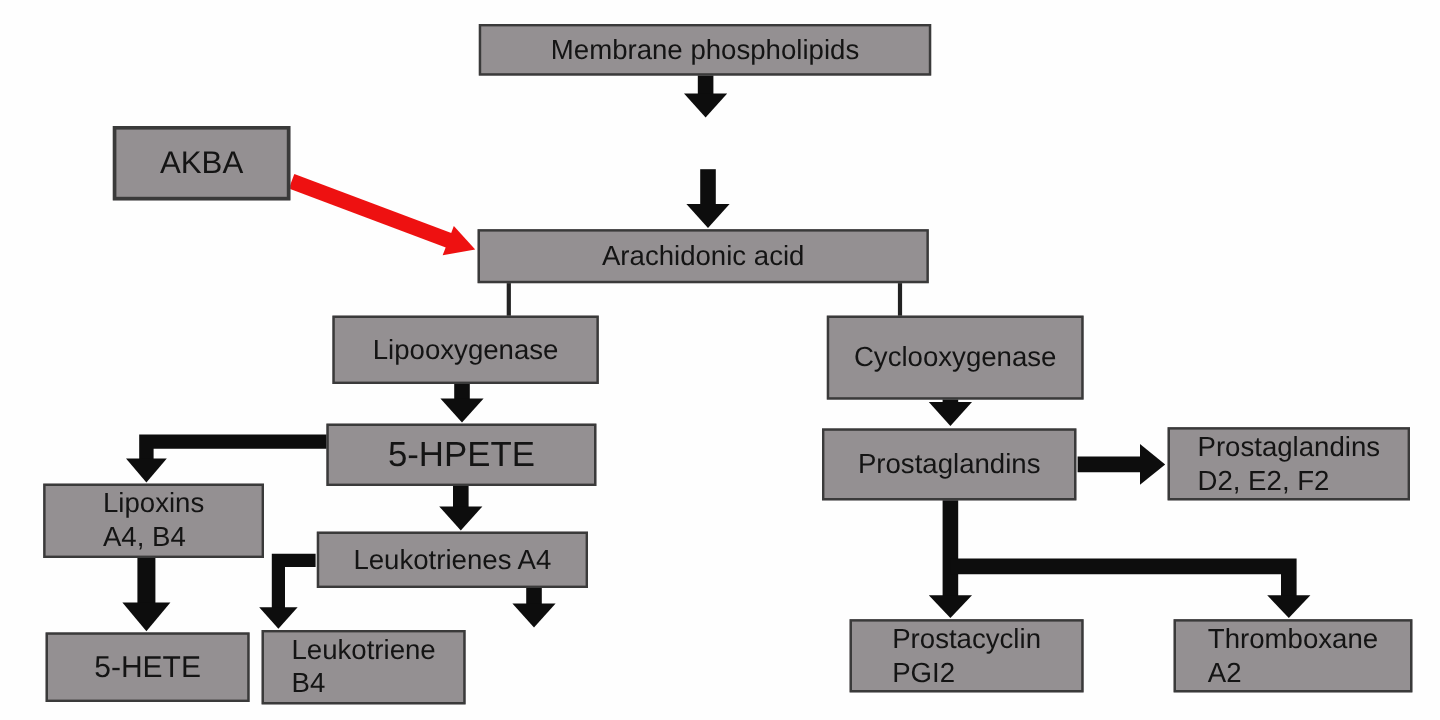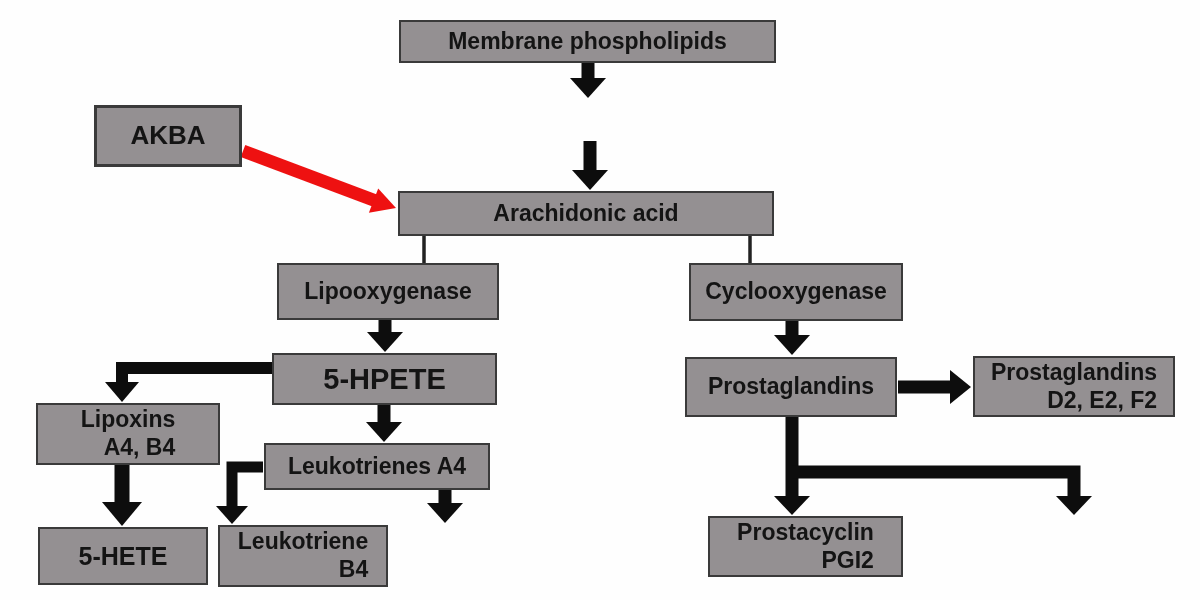--- a/index.html
+++ b/index.html
@@ -5,38 +5,38 @@
   html,body{margin:0;padding:0;background:#fff;}
   #stage{
     position:relative;width:1200px;height:600px;overflow:hidden;
     background:var(--background,#fefefe);
     font-family:"Liberation Sans",sans-serif;
   }
   #wires{position:absolute;left:0;top:0;width:1200px;height:600px;z-index:0;}
   .node{
     position:absolute;z-index:1;box-sizing:border-box;
     display:flex;align-items:center;justify-content:center;
-    text-align:right;white-space:pre-line;
+    text-align:left;white-space:pre-line;
     background:var(--box-fill,#949092);
     border:2.5px solid var(--box-border,#3a3a3a);
     color:var(--text,#141414);
-    font-size:23px;line-height:1.2;font-weight:bold;
+    font-size:23px;line-height:1.2;
   }
   .n-membrane{left:399px;top:20px;width:377px;height:43px}
   .n-phospholipase{left:399px;top:99px;width:378px;height:43px}
   .n-arachidonic{left:398px;top:191px;width:376px;height:45px}
   .n-akba{left:94px;top:105px;width:148px;height:62px;border-width:3px;font-size:26px}
   .n-lipooxygenase{left:277px;top:263px;width:222px;height:57px}
   .n-hpete{left:272px;top:353px;width:225px;height:52px;font-size:29px}
   .n-lipoxins{left:36px;top:403px;width:184px;height:62px}
   .n-hete{left:38px;top:527px;width:170px;height:58px;font-size:25px}
   .n-leukotriene-a4{left:264px;top:443px;width:226px;height:47px}
   .n-leukotriene-b4{left:218px;top:525px;width:170px;height:62px}
   .n-leukotrienes-cde{left:403px;top:524px;width:205px;height:62px}
-  .n-cyclooxygenase{left:689px;top:263px;width:214px;height:58px}
+  .n-cyclooxygenase{left:689px;top:263px;width:214px;height:70px}
   .n-prostaglandins{left:685px;top:357px;width:212px;height:60px}
   .n-prostaglandins-def{left:973px;top:356px;width:202px;height:61px}
   .n-prostacyclin{left:708px;top:516px;width:195px;height:61px}
   .n-thromboxane{left:978px;top:516px;width:199px;height:61px}
 </style>
 </head>
 <body>
 
 <div id="stage" style="--background: #fefefe; --box-fill: #949092; --box-border: #3a3a3a; --text: #141414; --arrow: #0d0d0d; --line: #222222; --inhibitor: #ee1111;">
 
@@ -95,14 +95,16 @@
   <div class="node n-hete">5-HETE</div>
   <div class="node n-leukotriene-a4">Leukotrienes A4</div>
   <div class="node n-leukotriene-b4">Leukotriene
 B4</div>
   <div class="node n-cyclooxygenase">Cyclooxygenase</div>
   <div class="node n-prostaglandins">Prostaglandins</div>
   <div class="node n-prostaglandins-def">Prostaglandins
 D2, E2, F2</div>
   <div class="node n-prostacyclin">Prostacyclin
 PGI2</div>
+  <div class="node n-thromboxane">Thromboxane
+A2</div>
 
 </div>
 
 </body></html>

